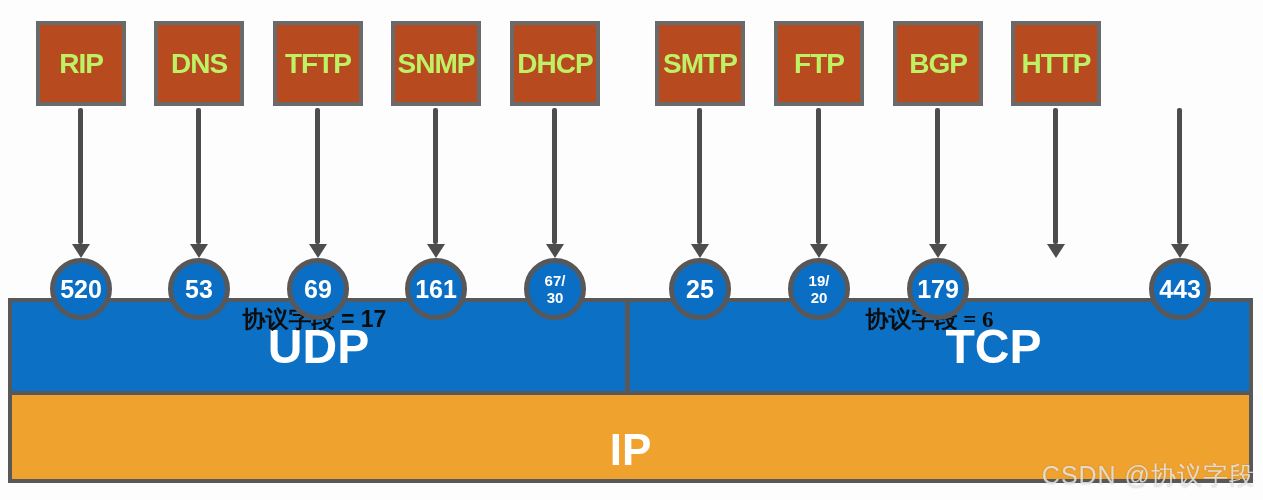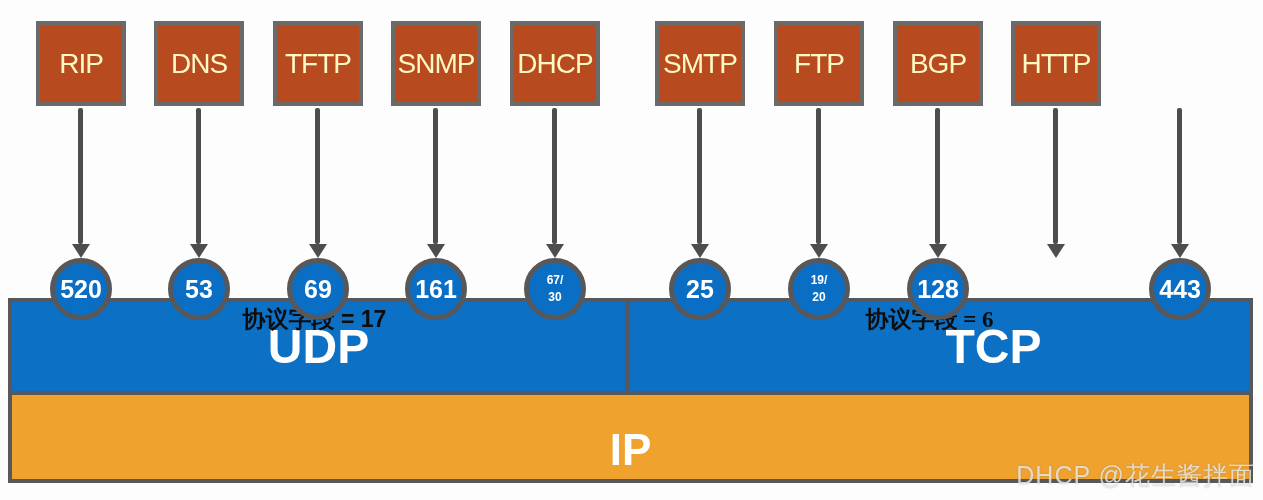--- a/index.html
+++ b/index.html
@@ -17,21 +17,21 @@
 
   .pbox {
     position: absolute; top: 21px; left: 0;
     width: 90px; height: 85px;
     background: var(--box_fill);
     border: 4px solid var(--box_border);
     box-sizing: border-box;
     display: flex; align-items: center; justify-content: center;
   }
   .pbox-label {
-    color: #fef9c3; font-weight: normal; font-size: 28px;
+    color: #bef264; font-weight: bold; font-size: 28px;
     letter-spacing: -1px; white-space: nowrap;
   }
   .pbox-label.small { font-size: 24px; }
 
   .arrow-line {
     position: absolute; top: 108px; left: 42px;
     width: 5px; height: 136px;
     background: var(--arrow);
     border-radius: 2px;
   }
@@ -48,21 +48,21 @@
     width: 62px; height: 62px;
     border-radius: 50%;
     background: var(--circle_fill);
     border: 5px solid var(--border_gray);
     box-sizing: border-box;
     display: flex; flex-direction: column;
     align-items: center; justify-content: center;
     z-index: 3;
   }
   .port-line { color: #fff; font-weight: bold; font-size: 25px; line-height: 26px; }
-  .pcircle.twoline .port-line { font-size: 12px; line-height: 17px; }
+  .pcircle.twoline .port-line { font-size: 15px; line-height: 17px; }
 
   
   .stack { position: absolute; left: 8px; top: 298px; width: 1245px; height: 185px; }
 
   .bar-blue {
     position: absolute; left: 0; top: 0; right: 0; height: 97px;
     background: var(--bar_blue);
     border: 4px solid var(--border_gray);
     box-sizing: border-box;
     z-index: 1;
@@ -200,21 +200,21 @@
         </div>
   </div>
 
   <div class="col" style="left: 893px;">
     <div class="pbox">
       <span class="pbox-label">BGP</span>
     </div>
     <div class="arrow-line"></div>
     <div class="arrow-head"></div>
     <div class="pcircle">
-          <span class="port-line">128</span>
+          <span class="port-line">179</span>
         </div>
   </div>
 
   <div class="col" style="left: 1011px;">
     <div class="pbox">
       <span class="pbox-label">HTTP</span>
     </div>
     <div class="arrow-line"></div>
     <div class="arrow-head"></div>
   </div>
@@ -233,14 +233,14 @@
       <div class="udp-tcp-divider"></div>
       <div class="half-label udp">UDP</div>
       <div class="half-label tcp">TCP</div>
     </div>
     <div class="bar-orange"></div>
     <div class="pf-label udp">协议字段 = 17</div>
     <div class="pf-label tcp">协议字段 = 6</div>
     <div class="ip-label">IP</div>
   </div>
 
-  <div class="watermark">DHCP @花生酱拌面</div>
+  <div class="watermark">CSDN @协议字段</div>
 </div>
 
 </body></html>

